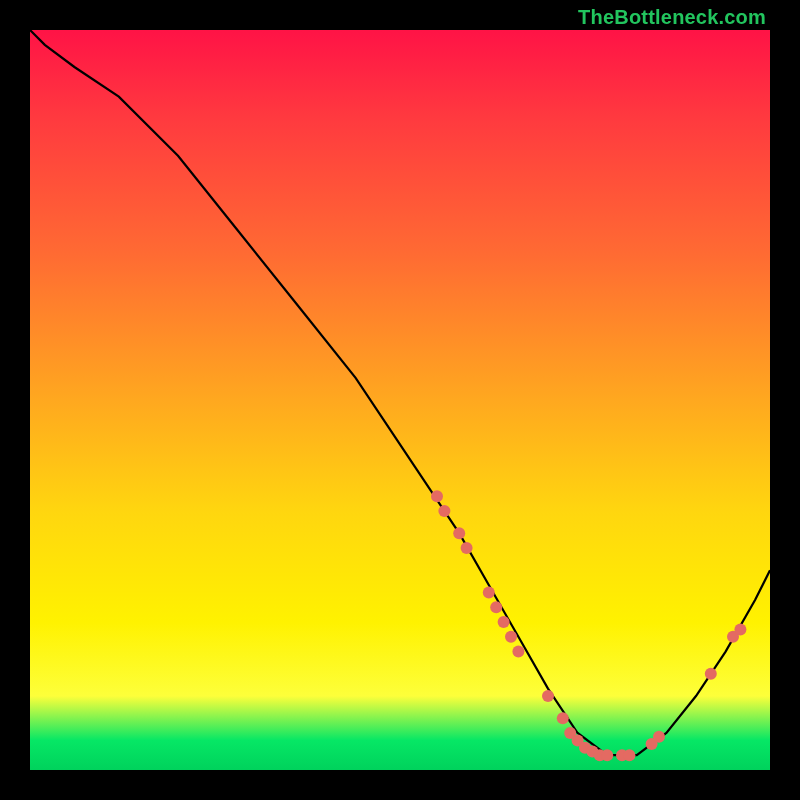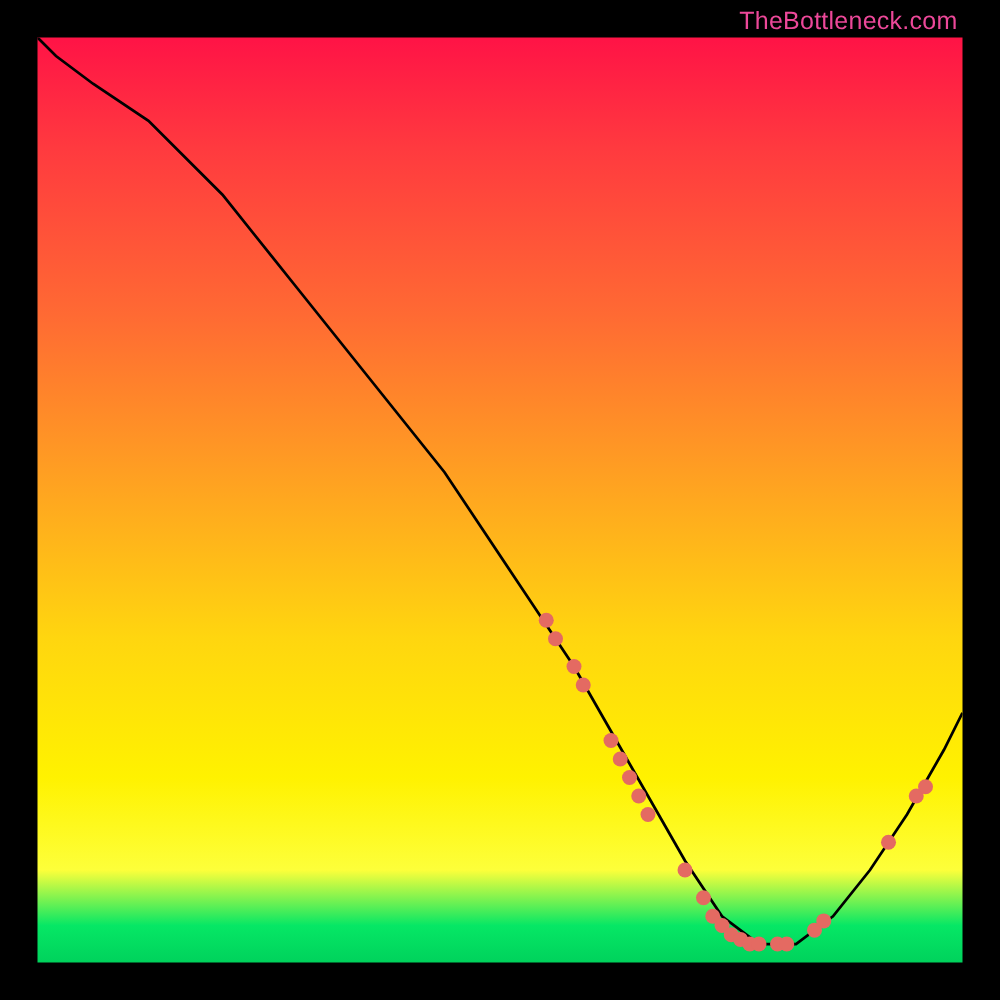--- a/index.html
+++ b/index.html
@@ -40,23 +40,23 @@
     position: absolute;
     left: 0;
     top: 0;
     width: 740px;
     height: 740px;
   }
   .attribution {
     position: absolute;
     top: 6px;
     right: 34px;
-    color: #ec4899;
+    color: #22c55e;
     font-size: 20px;
-    font-weight: normal;
+    font-weight: bold;
     letter-spacing: 0.2px;
   }
 </style>
 </head>
 <body>
 
 <div class="chart-wrap">
 
   <div class="attribution">TheBottleneck.com</div>
 

